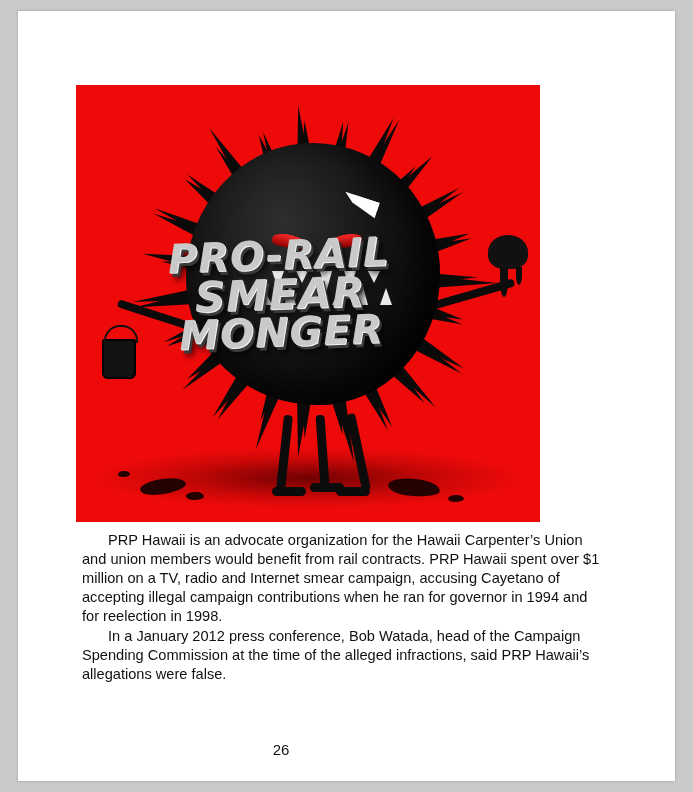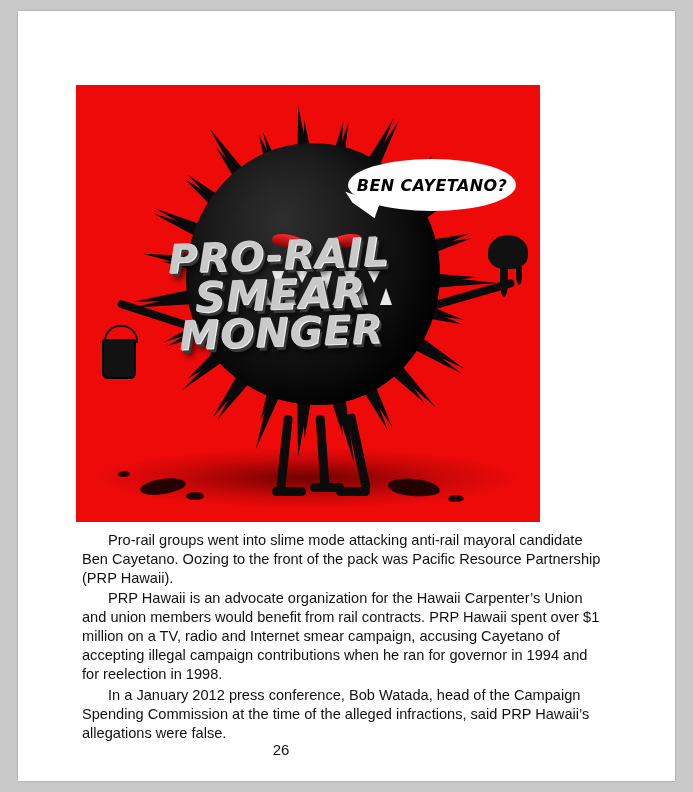--- a/index.html
+++ b/index.html
@@ -350,26 +350,22 @@
         </div>
       </div>
 
       <div class="graffiti">
         <span class="l1">PRO-RAIL</span>
         <span class="l2">SMEAR</span>
         <span class="l3">MONGER</span>
       </div>
 
       <div class="speech-tail"></div>
-      <div class="speech">
-        <span>BEN CAYETANO?</span>
-      </div>
     </div>
 
     <div class="body-text">
-      <p>Pro-rail groups went into slime mode attacking anti-rail mayoral candidate Ben Cayetano. Oozing to the front of the pack was Pacific Resource Partnership (PRP Hawaii).</p>
       <p>PRP Hawaii is an advocate organization for the Hawaii Carpenter’s Union and union members would benefit from rail contracts. PRP Hawaii spent over $1 million on a TV, radio and Internet smear campaign, accusing Cayetano of accepting illegal campaign contributions when he ran for governor in 1994 and for reelection in 1998.</p>
       <p>In a January 2012 press conference, Bob Watada, head of the Campaign Spending Commission at the time of the alleged infractions, said PRP Hawaii’s allegations were false.</p>
     </div>
 
     <div class="page-number">26</div>
   </div>
 </div>
 
 </body></html>

